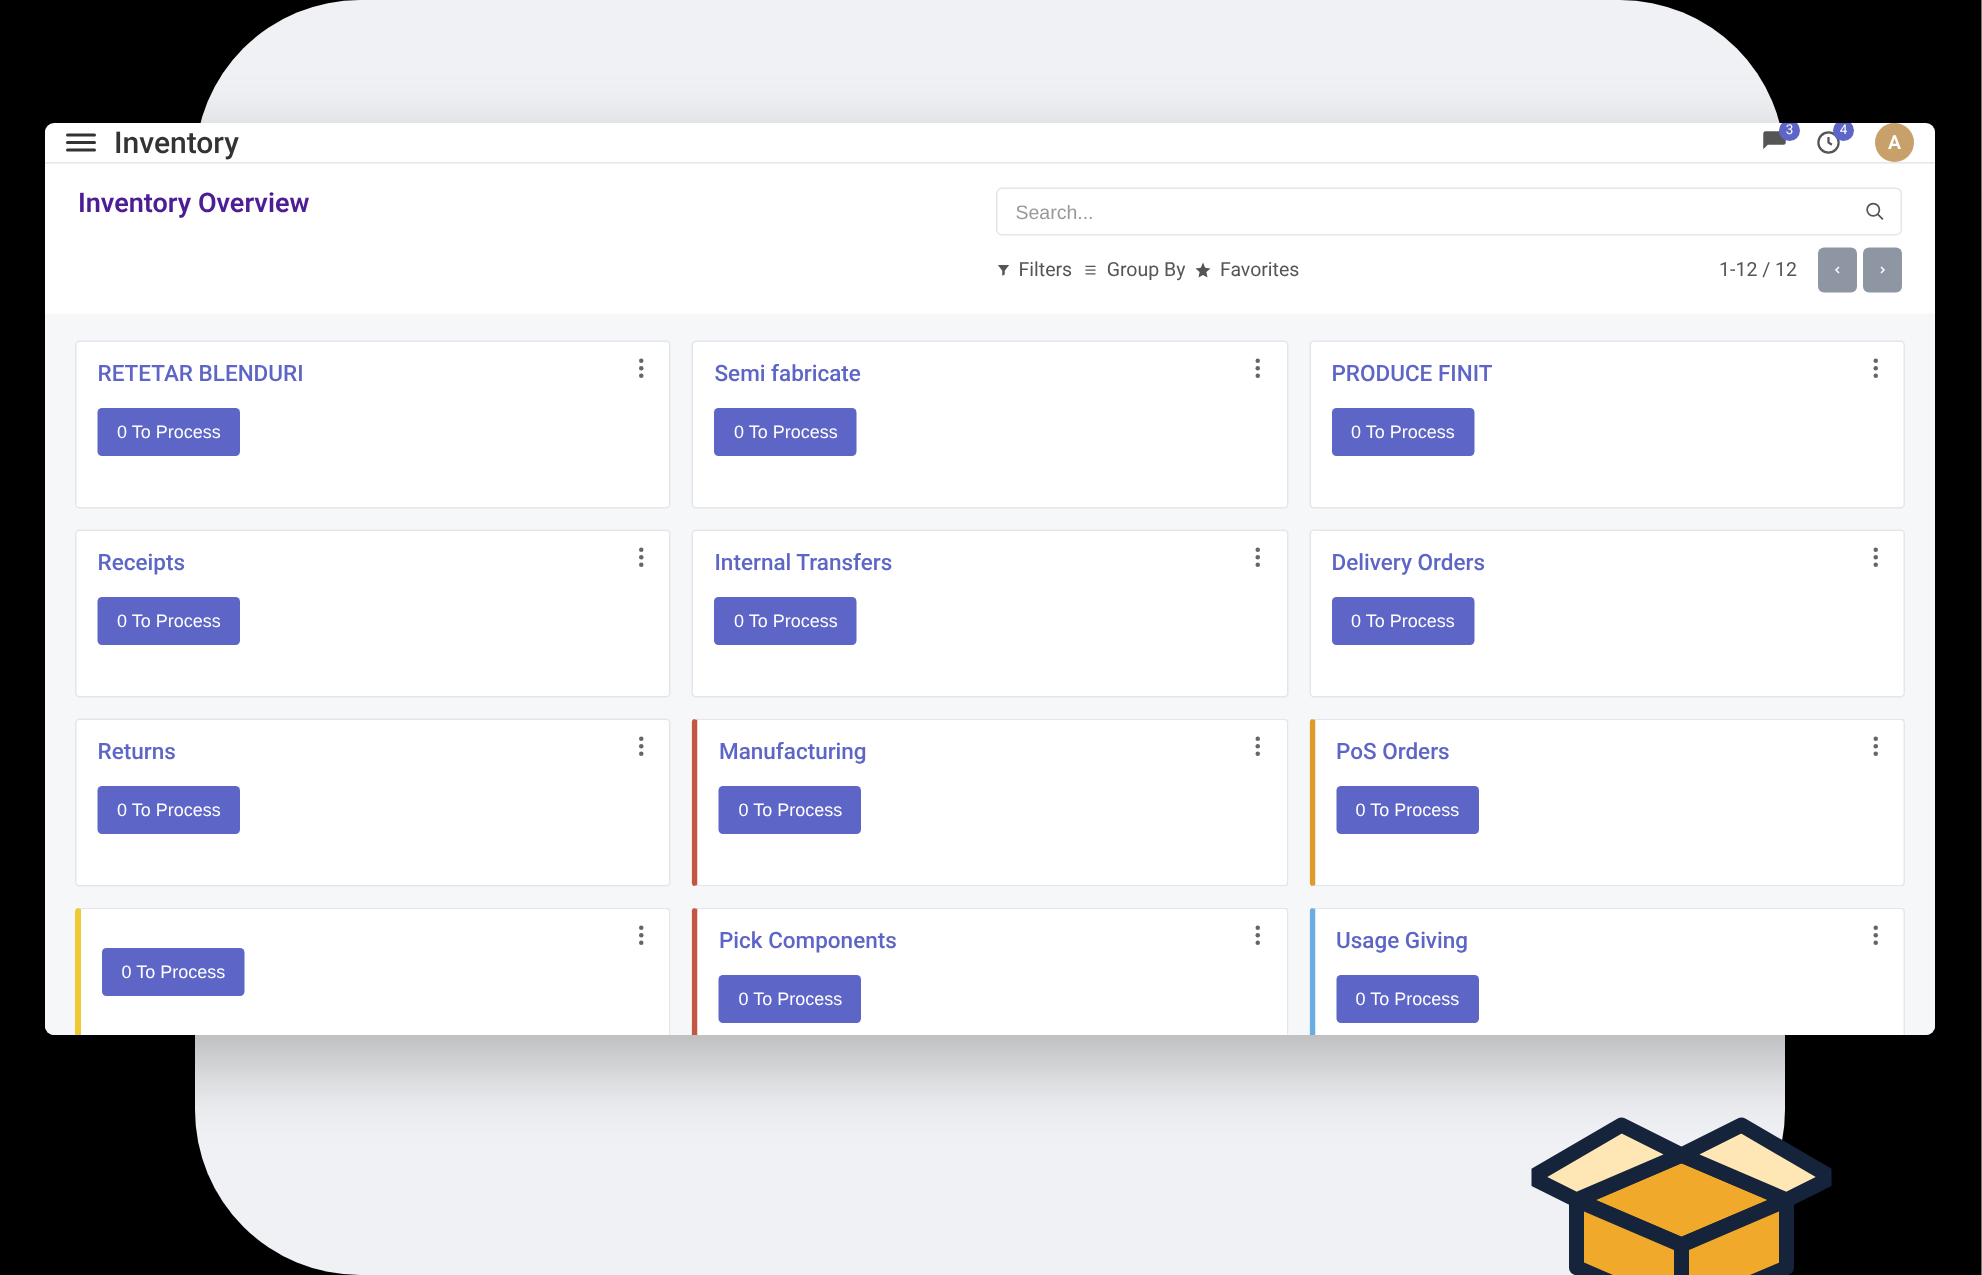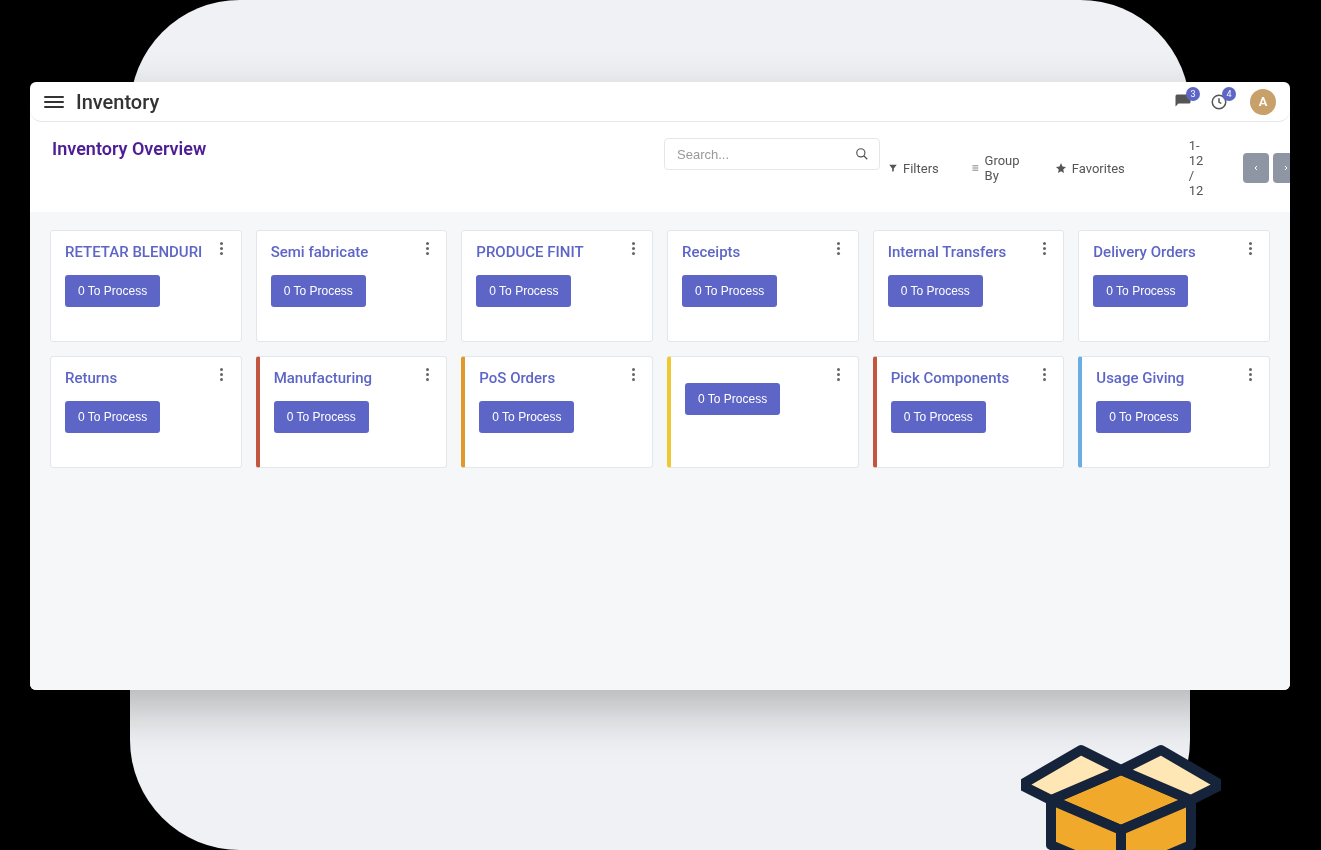--- a/index.html
+++ b/index.html
@@ -47,21 +47,20 @@
     overflow:hidden;
   }
   
   .topnav{
     display:flex;
     align-items:center;
     height:40px;
     padding:0 14px;
     border-bottom:1px solid var(--border);
     gap:6px;
-    border-radius:12px;
   }
   .hamburger{
     width:20px;height:20px;
     display:flex;flex-direction:column;justify-content:center;gap:3px;
     cursor:pointer;
   }
   .hamburger span{height:2px;background:#333;border-radius:1px;}
   .app-title{
     font-size:20px;
     font-weight:500;
@@ -108,42 +107,42 @@
   }
   .page-title{
     font-size:18px;
     font-weight:600;
     color:#4c1d95;
   }
   .controls-right{
     margin-left:auto;
     width:604px;
     display:flex;
-    flex-direction:row;
+    flex-direction:column;
     gap:8px;
   }
   .searchbox{
     height:32px;
     border:1px solid var(--border);
     border-radius:4px;
     display:flex;
     align-items:center;
     padding:0 10px;
     background:#fff;
   }
   .searchbox input{
     flex:1;border:none;outline:none;font-size:13px;background:transparent;
     color:#333;
   }
   .searchbox input::placeholder{color:#999;}
   .searchbox .mag{color:#555;cursor:pointer;}
   .toolbar2{
     display:flex;
     align-items:center;
-    gap:32px;
+    gap:6px;
     font-size:13px;
     color:#555;
   }
   .pill{display:flex;align-items:center;gap:5px;cursor:pointer;}
   .toolbar-spacer{flex:1;}
   .range{color:#555;}
   .pager{display:flex;gap:4px;margin-left:8px;}
   .pager button{
     width:26px;height:30px;border:none;border-radius:4px;
     background:#8f96a3;color:#fff;cursor:pointer;
@@ -151,21 +150,21 @@
   }
   
   .content{
     background:#f6f7f9;
     flex:1;
     margin-top:14px;
     padding:18px 20px;
   }
   .grid{
     display:grid;
-    grid-template-columns:repeat(6,1fr);
+    grid-template-columns:repeat(3,1fr);
     gap:14px;
   }
   .card{
     background:#fff;
     border:1px solid var(--border);
     border-radius:3px;
     min-height:112px;
     padding:12px 14px 14px 14px;
     position:relative;
   }

